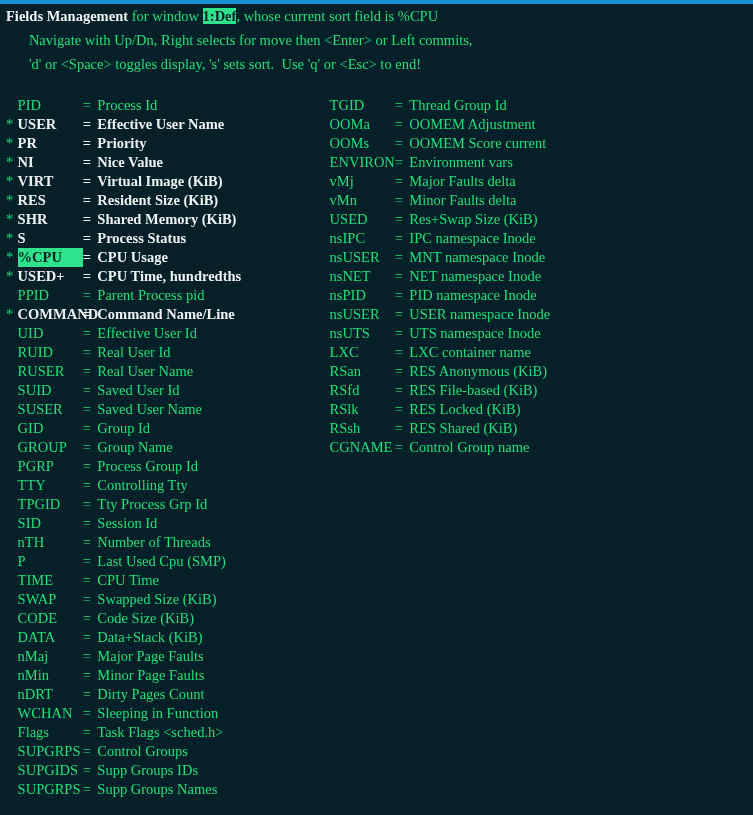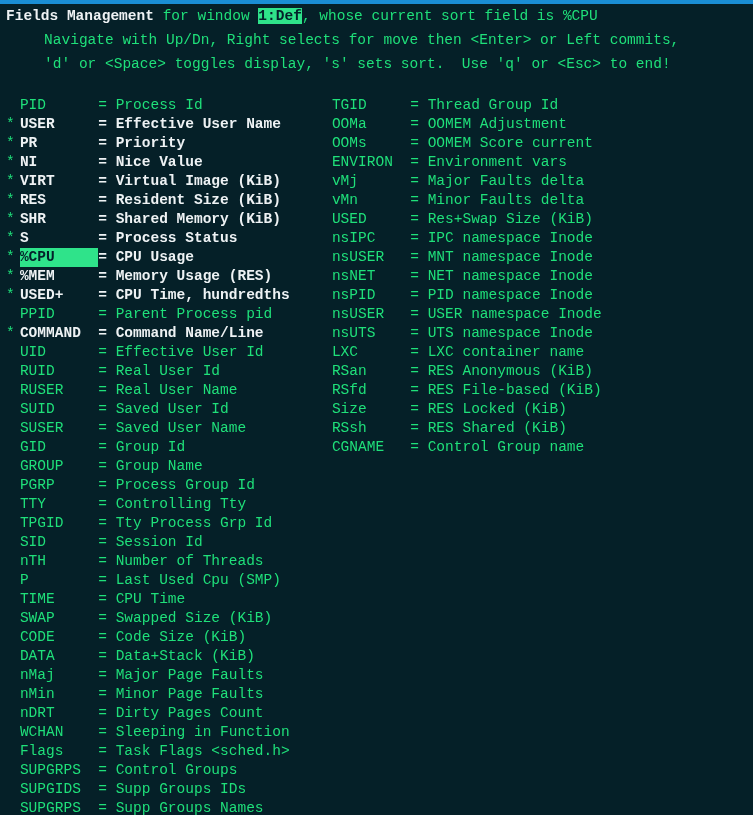--- a/index.html
+++ b/index.html
@@ -7,21 +7,21 @@
     margin: 0;
     padding: 0;
     background: #04202a;
   }
   #screen {
     position: relative;
     width: 753px;
     height: 815px;
     background: #052028;
     overflow: hidden;
-    font-family: Liberation Mono, monospace;
+    font-family: Liberation Serif, serif;
     font-size: 14.5px;
     line-height: 19px;
     -webkit-font-smoothing: none;
   }
   #topbar {
     position: absolute;
     top: 0; left: 0;
     width: 753px;
     height: 4px;
     background: #1a8ed4;
@@ -128,21 +128,20 @@
       <div class="col" id="col-left">
           <div class="row"><span class="mark"></span><span class="name">PID</span><span class="eq">= </span><span class="desc">Process Id</span></div>
           <div class="row active"><span class="mark on"></span><span class="name">USER</span><span class="eq">= </span><span class="desc">Effective User Name</span></div>
           <div class="row active"><span class="mark on"></span><span class="name">PR</span><span class="eq">= </span><span class="desc">Priority</span></div>
           <div class="row active"><span class="mark on"></span><span class="name">NI</span><span class="eq">= </span><span class="desc">Nice Value</span></div>
           <div class="row active"><span class="mark on"></span><span class="name">VIRT</span><span class="eq">= </span><span class="desc">Virtual Image (KiB)</span></div>
           <div class="row active"><span class="mark on"></span><span class="name">RES</span><span class="eq">= </span><span class="desc">Resident Size (KiB)</span></div>
           <div class="row active"><span class="mark on"></span><span class="name">SHR</span><span class="eq">= </span><span class="desc">Shared Memory (KiB)</span></div>
           <div class="row active"><span class="mark on"></span><span class="name">S</span><span class="eq">= </span><span class="desc">Process Status</span></div>
           <div class="row active cursor"><span class="mark on"></span><span class="name">%CPU</span><span class="eq">= </span><span class="desc">CPU Usage</span></div>
-          <div class="row active"><span class="mark on"></span><span class="name">%MEM</span><span class="eq">= </span><span class="desc">Memory Usage (RES)</span></div>
           <div class="row active"><span class="mark on"></span><span class="name">USED+</span><span class="eq">= </span><span class="desc">CPU Time, hundredths</span></div>
           <div class="row"><span class="mark"></span><span class="name">PPID</span><span class="eq">= </span><span class="desc">Parent Process pid</span></div>
           <div class="row active"><span class="mark on"></span><span class="name">COMMAND</span><span class="eq">= </span><span class="desc">Command Name/Line</span></div>
           <div class="row"><span class="mark"></span><span class="name">UID</span><span class="eq">= </span><span class="desc">Effective User Id</span></div>
           <div class="row"><span class="mark"></span><span class="name">RUID</span><span class="eq">= </span><span class="desc">Real User Id</span></div>
           <div class="row"><span class="mark"></span><span class="name">RUSER</span><span class="eq">= </span><span class="desc">Real User Name</span></div>
           <div class="row"><span class="mark"></span><span class="name">SUID</span><span class="eq">= </span><span class="desc">Saved User Id</span></div>
           <div class="row"><span class="mark"></span><span class="name">SUSER</span><span class="eq">= </span><span class="desc">Saved User Name</span></div>
           <div class="row"><span class="mark"></span><span class="name">GID</span><span class="eq">= </span><span class="desc">Group Id</span></div>
           <div class="row"><span class="mark"></span><span class="name">GROUP</span><span class="eq">= </span><span class="desc">Group Name</span></div>
@@ -175,20 +174,20 @@
           <div class="row"><span class="mark"></span><span class="name">USED</span><span class="eq">= </span><span class="desc">Res+Swap Size (KiB)</span></div>
           <div class="row"><span class="mark"></span><span class="name">nsIPC</span><span class="eq">= </span><span class="desc">IPC namespace Inode</span></div>
           <div class="row"><span class="mark"></span><span class="name">nsUSER</span><span class="eq">= </span><span class="desc">MNT namespace Inode</span></div>
           <div class="row"><span class="mark"></span><span class="name">nsNET</span><span class="eq">= </span><span class="desc">NET namespace Inode</span></div>
           <div class="row"><span class="mark"></span><span class="name">nsPID</span><span class="eq">= </span><span class="desc">PID namespace Inode</span></div>
           <div class="row"><span class="mark"></span><span class="name">nsUSER</span><span class="eq">= </span><span class="desc">USER namespace Inode</span></div>
           <div class="row"><span class="mark"></span><span class="name">nsUTS</span><span class="eq">= </span><span class="desc">UTS namespace Inode</span></div>
           <div class="row"><span class="mark"></span><span class="name">LXC</span><span class="eq">= </span><span class="desc">LXC container name</span></div>
           <div class="row"><span class="mark"></span><span class="name">RSan</span><span class="eq">= </span><span class="desc">RES Anonymous (KiB)</span></div>
           <div class="row"><span class="mark"></span><span class="name">RSfd</span><span class="eq">= </span><span class="desc">RES File-based (KiB)</span></div>
-          <div class="row"><span class="mark"></span><span class="name">Size</span><span class="eq">= </span><span class="desc">RES Locked (KiB)</span></div>
+          <div class="row"><span class="mark"></span><span class="name">RSlk</span><span class="eq">= </span><span class="desc">RES Locked (KiB)</span></div>
           <div class="row"><span class="mark"></span><span class="name">RSsh</span><span class="eq">= </span><span class="desc">RES Shared (KiB)</span></div>
           <div class="row"><span class="mark"></span><span class="name">CGNAME</span><span class="eq">= </span><span class="desc">Control Group name</span></div>
         </div>
     </div>
 
   </div>
 </div>
 
 </body></html>

